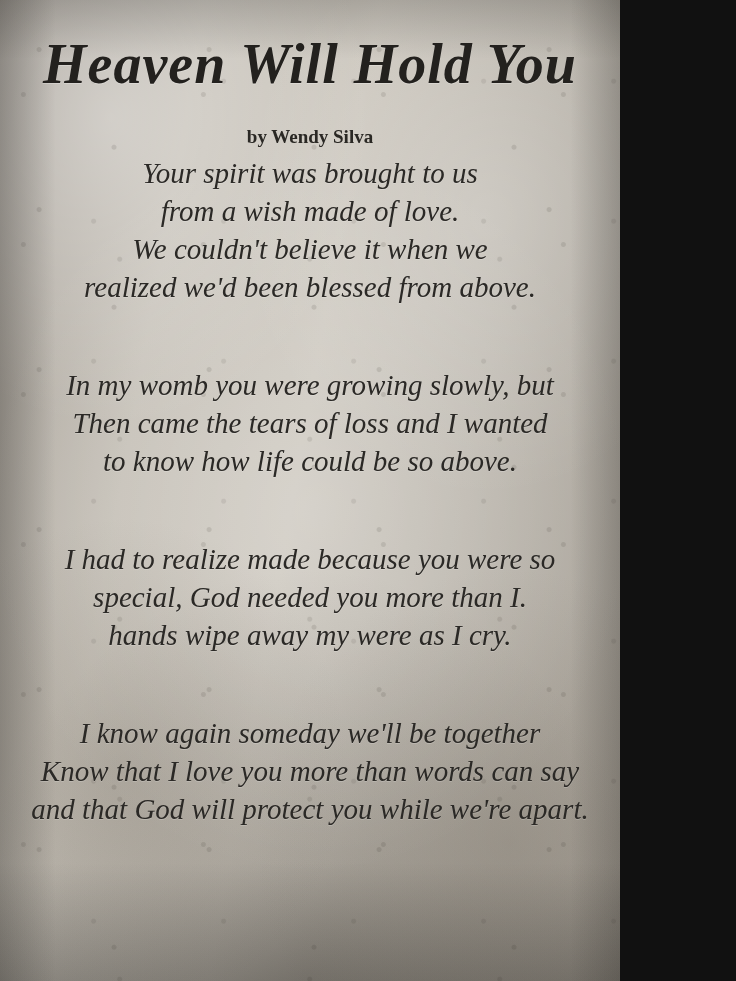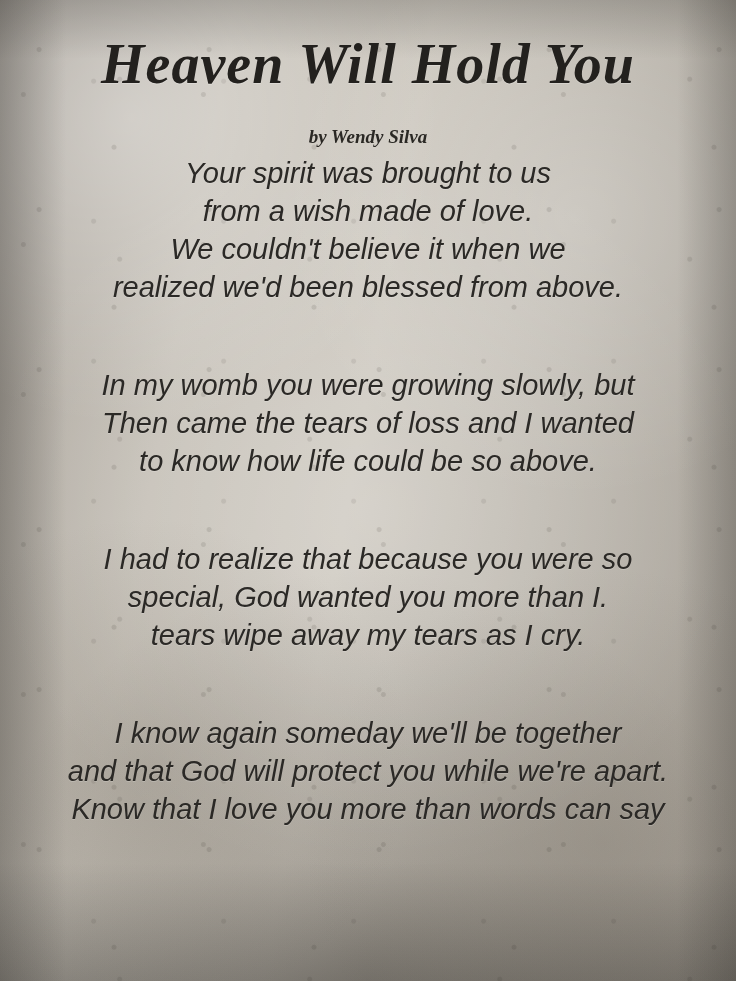--- a/index.html
+++ b/index.html
@@ -10,21 +10,21 @@
   body {
     width: 736px;
     height: 981px;
     overflow: hidden;
     font-family: "Liberation Serif", serif;
   }
 
   
   #paper {
     position: relative;
-    width: 736px;
+    width: 620px;
     height: 981px;
     box-sizing: border-box;
     background-color: #b9b4ac;
     background-image:
       radial-gradient(ellipse 60% 45% at 18% 12%, rgba(255,255,255,0.34), rgba(255,255,255,0) 70%),
       radial-gradient(ellipse 55% 40% at 78% 22%, rgba(255,255,255,0.22), rgba(255,255,255,0) 72%),
       radial-gradient(ellipse 70% 50% at 50% 52%, rgba(255,255,255,0.20), rgba(255,255,255,0) 75%),
       radial-gradient(ellipse 50% 35% at 20% 78%, rgba(120,112,100,0.28), rgba(120,112,100,0) 72%),
       radial-gradient(ellipse 55% 38% at 82% 86%, rgba(120,112,100,0.30), rgba(120,112,100,0) 74%),
       radial-gradient(ellipse 80% 60% at 50% 100%, rgba(80,74,66,0.35), rgba(80,74,66,0) 70%),
@@ -79,34 +79,33 @@
     letter-spacing: 1px;
     line-height: 1;
     margin: 0;
     padding-top: 36px;
     color: #23211e;
     text-shadow: 0 1px 0 rgba(255,255,255,0.25);
   }
 
   #byline {
     font-family: "Liberation Serif", serif;
-    font-style: italic;
     font-weight: 700;
     font-size: 19px;
     margin: 0;
     padding-top: 34px;
     color: #2a2824;
   }
 
   .stanza {
     margin: 0;
     padding: 0;
   }
   .stanza .line {
-    font-family: Liberation Sans, sans-serif;
+    font-family: Liberation Serif, serif;
     font-style: italic;
     font-size: 29px;
     line-height: 38px;
     white-space: nowrap;
     color: #2b2926;
     text-shadow: 0 1px 0 rgba(255,255,255,0.18);
   }
   #stanzas {
     padding-top: 6px;
   }
@@ -131,24 +130,24 @@
         <div class="line">from a wish made of love.</div>
         <div class="line">We couldn't believe it when we</div>
         <div class="line">realized we'd been blessed from above.</div>
       </div>
       <div class="stanza">
         <div class="line">In my womb you were growing slowly, but</div>
         <div class="line">Then came the tears of loss and I wanted</div>
         <div class="line">to know how life could be so above.</div>
       </div>
       <div class="stanza">
-        <div class="line">I had to realize that because you were so</div>
-        <div class="line">special, God wanted you more than I.</div>
-        <div class="line">tears wipe away my tears as I cry.</div>
+        <div class="line">I had to realize made because you were so</div>
+        <div class="line">special, God needed you more than I.</div>
+        <div class="line">hands wipe away my were as I cry.</div>
       </div>
       <div class="stanza">
         <div class="line">I know again someday we'll be together</div>
+        <div class="line">Know that I love you more than words can say</div>
         <div class="line">and that God will protect you while we're apart.</div>
-        <div class="line">Know that I love you more than words can say</div>
       </div>
     </div>
   </div>
 </div>
 
 </body></html>

